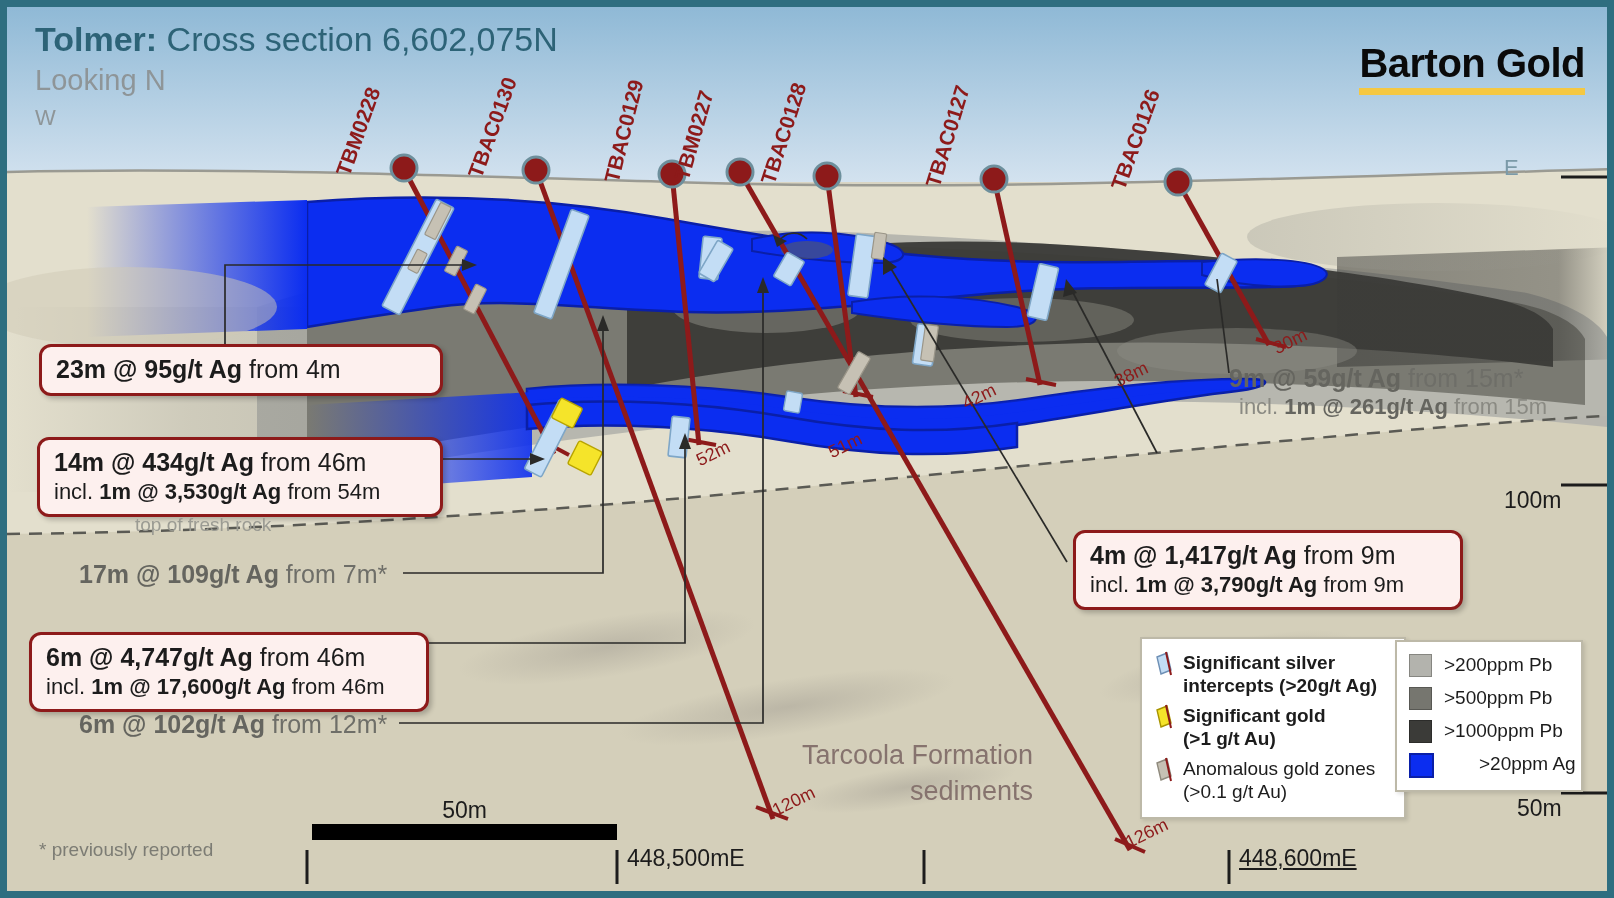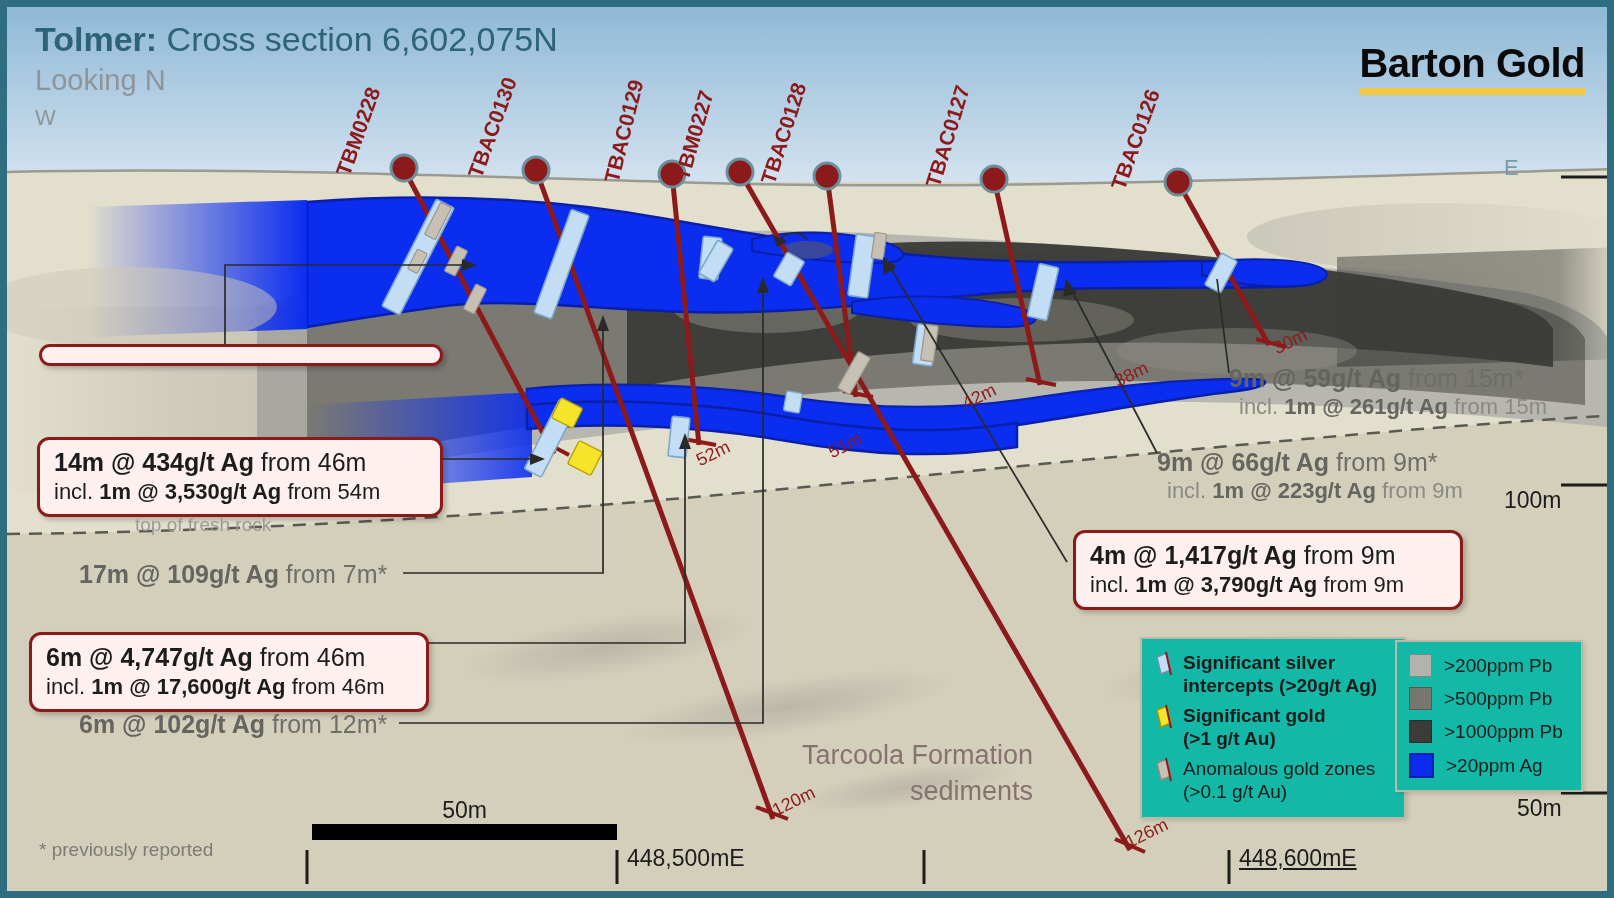--- a/index.html
+++ b/index.html
@@ -94,33 +94,33 @@
   #footnote { font-size: 19px; color: #7c7c74; white-space: nowrap; }
   .coordlabel { font-size: 23px; color: #1c1c1c; white-space: nowrap; }
   .elevlabel { font-size: 23px; color: #1c1c1c; white-space: nowrap; }
   #scale-label { font-size: 23px; color: #1c1c1c; text-align: center; width: 305px; }
   #scale-bar {
     width: 305px; height: 16px; background: #000000;
   }
 
   
   .legendbox {
-    background: #14b8a6;
+    background: #ffffff;
     border: 2px solid #bdb9a8;
     box-shadow: 2px 2px 4px rgba(0,0,0,0.12);
   }
   #legend-left { left: 1133px; top: 630px; width: 240px; padding: 12px 10px 14px 12px; }
   #legend-right { left: 1388px; top: 633px; width: 164px; padding: 12px 8px 12px 12px; }
   .legrow { display: flex; align-items: flex-start; margin-bottom: 7px; }
   .legrow:last-child { margin-bottom: 0; }
   .legicon { flex: 0 0 auto; width: 22px; height: 26px; margin-right: 7px; position: relative; }
   .legtext { font-size: 19px; line-height: 23px; color: #1c1c1c; }
   .legtext.b { font-weight: bold; }
-  .swrow { display: flex; align-items: center; margin-bottom: 10px; }
-  .swrow:last-child { margin-bottom: 0; }
+  .swrow { display: flex; margin-bottom: 10px; }
+  .swrow:last-child { margin-bottom: 0; gap: 33px; }
   .sw { width: 21px; height: 21px; margin-right: 12px; flex: 0 0 auto; }
   .swtext { font-size: 19px; color: #1c1c1c; white-space: nowrap; }
 </style>
 </head>
 <body>
 
 <div id="page">
 
   <svg id="svgroot" viewBox="0 0 1614 898">
     <defs>
@@ -356,20 +356,21 @@
 
   <div class="ov depthlabel" style="left:686px;  top:445px; transform:rotate(-26deg);">52m</div>
   <div class="ov depthlabel" style="left:762px;  top:795px; transform:rotate(-26deg);">120m</div>
   <div class="ov depthlabel" style="left:818px;  top:437px; transform:rotate(-26deg);">51m</div>
   <div class="ov depthlabel" style="left:1115px; top:827px; transform:rotate(-26deg);">126m</div>
   <div class="ov depthlabel" style="left:952px;  top:388px; transform:rotate(-26deg);">42m</div>
   <div class="ov depthlabel" style="left:1104px; top:366px; transform:rotate(-26deg);">38m</div>
   <div class="ov depthlabel" style="left:1263px; top:333px; transform:rotate(-26deg);">30m</div>
 
   <div class="ov callout" style="left:32px; top:337px; width:370px;">
+    <div class="l1"><span class="bold">23m @ 95g/t Ag</span><span> from 4m</span></div>
   </div>
 
   <div class="ov callout" style="left:30px; top:430px; width:372px;">
     <div class="l1"><span class="bold">14m @ 434g/t Ag</span><span> from 46m</span></div>
     <div class="l2"><span>incl. </span><span class="bold">1m @ 3,530g/t Ag</span><span> from 54m</span></div>
   </div>
 
   <div class="ov plainnote" style="left:72px; top:552px;">
     <div class="l1"><span class="bold">17m @ 109g/t Ag</span><span> from 7m*</span></div>
   </div>
@@ -381,24 +382,20 @@
 
   <div class="ov plainnote" style="left:72px; top:702px;">
     <div class="l1"><span class="bold">6m @ 102g/t Ag</span><span> from 12m*</span></div>
   </div>
 
   <div class="ov plainnote" style="left:1222px; top:356px;">
     <div class="l1"><span class="bold">9m @ 59g/t Ag</span><span> from 15m*</span></div>
     <div class="l2" style="margin-left:10px;"><span>incl. </span><span class="bold">1m @ 261g/t Ag</span><span> from 15m</span></div>
   </div>
 
-  <div class="ov plainnote" style="left:1150px; top:440px;">
-    <div class="l1"><span class="bold">9m @ 66g/t Ag</span><span> from 9m*</span></div>
-    <div class="l2" style="margin-left:10px;"><span>incl. </span><span class="bold">1m @ 223g/t Ag</span><span> from 9m</span></div>
-  </div>
 
   <div class="ov callout" style="left:1066px; top:523px; width:356px;">
     <div class="l1"><span class="bold">4m @ 1,417g/t Ag</span><span> from 9m</span></div>
     <div class="l2"><span>incl. </span><span class="bold">1m @ 3,790g/t Ag</span><span> from 9m</span></div>
   </div>
 
   <div class="ov" id="fresh-rock-label" style="left:128px; top:507px;">top of fresh rock</div>
 
   <div class="ov" id="formation-label" style="left:795px; top:730px;">
     <div>Tarcoola Formation</div>

